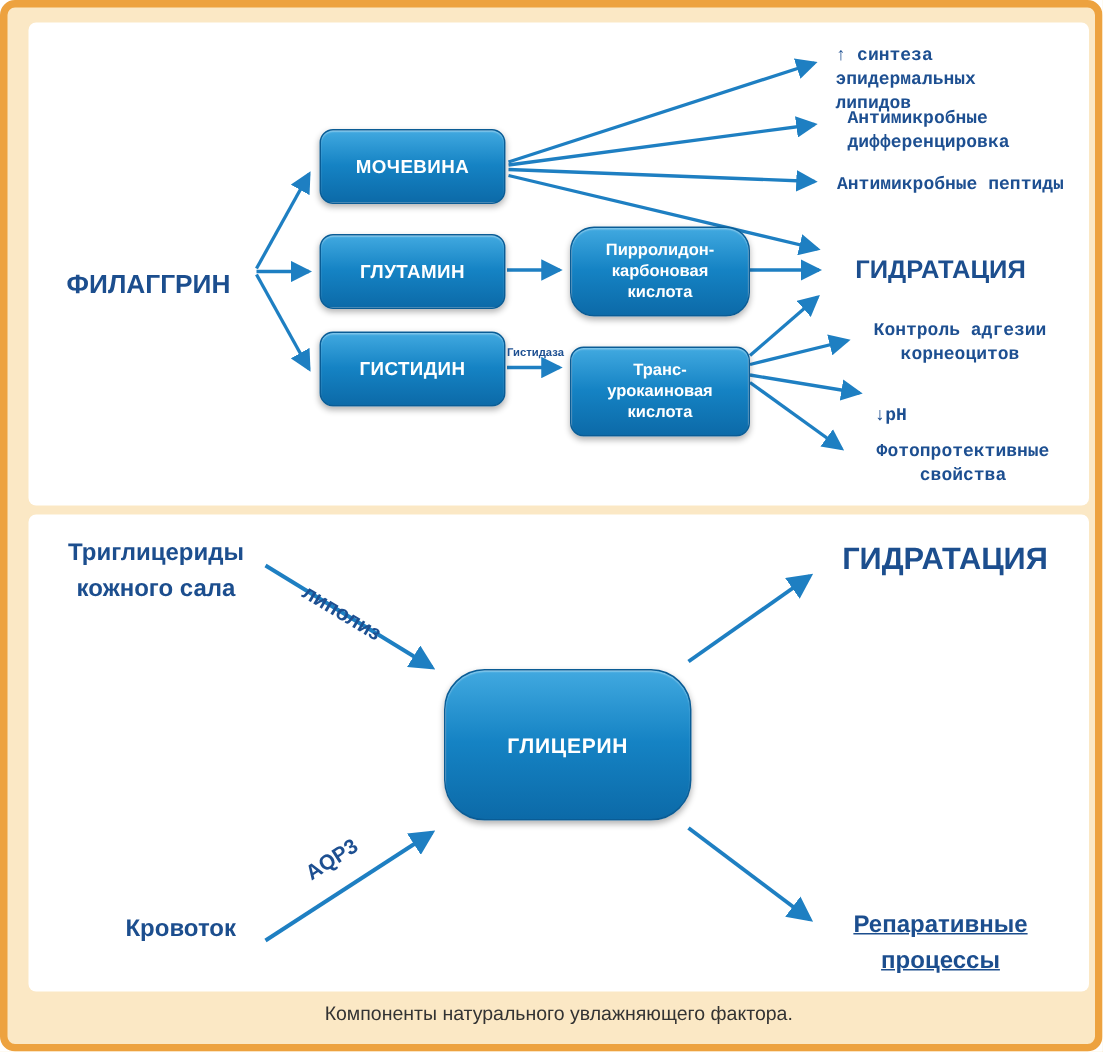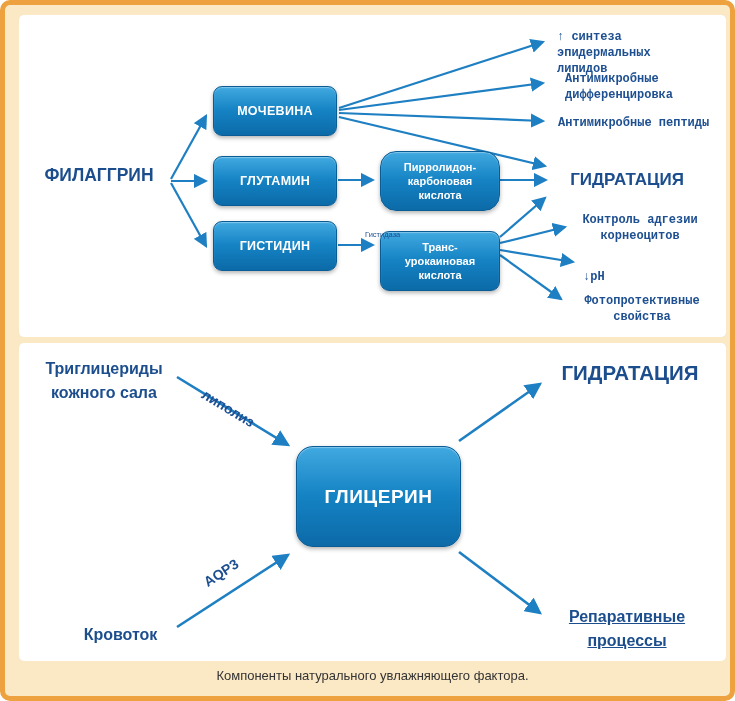--- a/index.html
+++ b/index.html
@@ -17,22 +17,22 @@
     border:1px solid #0A5C95;border-radius:9px;color:#ffffff;font-weight:bold;
     box-shadow:0 2px 4px rgba(0,0,0,.3), inset 0 1px 1px rgba(255,255,255,.35);
   }
   .box-main{width:122px;height:48px;font-size:12.5px;letter-spacing:.3px;}
   .box-acid{width:118px;height:58px;font-size:11px;line-height:1.3;white-space:pre-line;}
   .blue-text{position:absolute;color:#1C4E8E;white-space:pre-line;}
   .title{font-weight:bold;font-size:17.5px;text-align:center;}
   .outcome{font-weight:bold;font-size:12px;line-height:1.35;color:#1D4F91;font-family:Liberation Mono, monospace;}
   .big-label{font-size:16px;font-weight:bold;text-align:center;line-height:1.5;}
   .arrow-label{position:absolute;color:#1D4F91;font-size:14px;font-weight:bold;}
-  #glycerin-box{left:291px;top:441px;width:163px;height:99px;border-radius:17px;font-size:19px;letter-spacing:.5px;}
-  #histidase{position:absolute;left:332px;top:225px;width:40px;font-size:7.5px;color:#1D4F91;font-weight:normal;padding-left:28px;}
+  #glycerin-box{left:291px;top:441px;width:163px;height:99px;border-radius:27px;font-size:14px;letter-spacing:.5px;}
+  #histidase{position:absolute;left:332px;top:225px;width:40px;font-size:7.5px;color:#1D4F91;text-align:center;font-weight:bold;}
   #caption{position:absolute;left:0;top:663px;width:735px;text-align:center;font-size:13px;color:#333333;}
 </style>
 </head>
 <body>
 
 <div id="frame">
 
   <div id="upper-panel" class="panel"></div>
   <div id="lower-panel" class="panel"></div>
 
@@ -59,21 +59,21 @@
       <line x1="495" y1="250" x2="556" y2="294" marker-end="url(#ah)"></line>
     </g>
     <g stroke="#1E7FC2" stroke-width="2.6" fill="none">
       <line x1="172" y1="372" x2="283" y2="440" marker-end="url(#ah)"></line>
       <line x1="172" y1="622" x2="283" y2="550" marker-end="url(#ah)"></line>
       <line x1="454" y1="436" x2="535" y2="379" marker-end="url(#ah)"></line>
       <line x1="454" y1="547" x2="535" y2="608" marker-end="url(#ah)"></line>
     </g>
   </svg>
 
-  <div class="blue-text title" style="left:24px;top:160px;width:140px;">ФИЛАГГРИН</div>
+  <div class="blue-text title" style="left:24px;top:174px;width:140px;">ФИЛАГГРИН</div>
 
   <div class="box box-main" style="left:208px;top:81px;">МОЧЕВИНА</div>
   <div class="box box-main" style="left:208px;top:216px;">ГИСТИДИН</div>
   <div class="box box-main" style="left:208px;top:151px;">ГЛУТАМИН</div>
 
   <div class="box box-acid" style="left:375px;top:146px;border-radius:16px;">Пирролидон-
 карбоновая
 кислота</div>
   <div class="box box-acid" style="left:375px;top:212px;margin-top:14px;">Транс-
 урокаиновая
@@ -96,21 +96,21 @@
 
   <div class="blue-text big-label" style="left:18px;top:352px;width:162px;">Триглицериды
 кожного сала</div>
 
   <div class="arrow-label" style="left:198px;top:380px;transform:rotate(31deg);transform-origin:left center;">липолиз</div>
 
   <div class="box" id="glycerin-box">ГЛИЦЕРИН</div>
 
   <div class="arrow-label" style="left:200px;top:570px;transform:rotate(-33deg);transform-origin:left center;">AQP3</div>
 
-  <div class="blue-text big-label" style="left:58px;top:618px;width:115px;">Кровоток</div>
+  <div class="blue-text big-label" style="left:58px;top:603px;width:115px;">Кровоток</div>
 
   <div class="blue-text title" style="left:540px;top:356px;width:170px;font-size:20.5px;">ГИДРАТАЦИЯ</div>
 
   <div class="blue-text big-label" style="left:543px;top:600px;width:158px;text-decoration:underline;">Репаративные
 процессы</div>
 
   <div id="caption">Компоненты натурального увлажняющего фактора.</div>
 
 </div>
 

